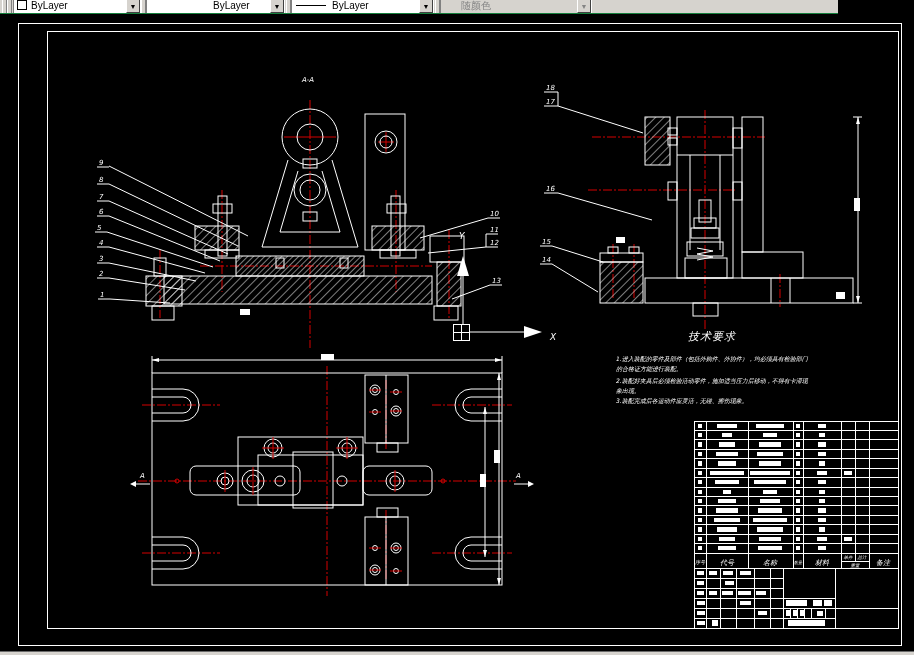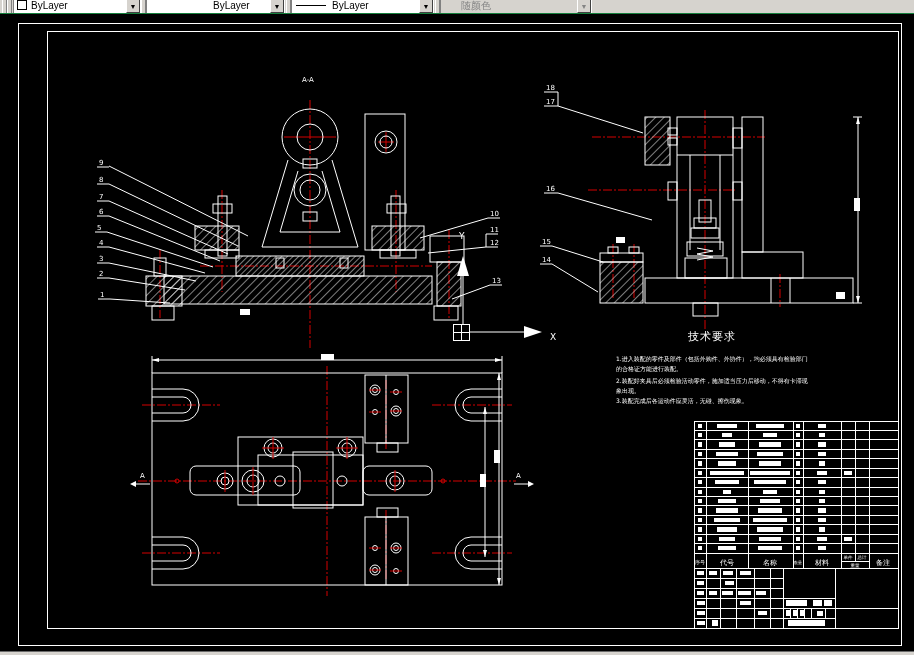--- a/index.html
+++ b/index.html
@@ -1,36 +1,36 @@
 <!DOCTYPE html>
 <html><head>
 <meta charset="utf-8">
 <style>
   html,body{margin:0;padding:0;background:#000;}
   .window{position:relative;width:914px;height:655px;background:#000;overflow:hidden;
           font-family:"Liberation Sans", sans-serif;}
   
-  .toolbar{position:absolute;left:0;top:0;width:914px;height:13px;background:#d6d3ce;
+  .toolbar{position:absolute;left:0;top:0;width:838px;height:13px;background:#d6d3ce;
            border-bottom:3px solid #15803d;overflow:hidden;}
   .grip{position:absolute;top:0;width:3px;height:13px;border-left:1px solid #fff;border-right:1px solid #808080;}
   .combo{position:absolute;top:-4px;height:16px;background:#fff;border:1px solid;
          border-color:#808080 #fff #fff #808080;display:flex;align-items:flex-end;}
   .combo .txt{font-size:10px;color:#000;line-height:15px;padding:0 2px;white-space:nowrap;
               font-family:"Liberation Sans", sans-serif;}
   .combo .arrowbtn{width:12px;height:14px;margin-left:auto;background:#d6d3ce;
          border:1px solid;border-color:#fff #404040 #404040 #fff;
          display:flex;align-items:flex-end;justify-content:center;}
   .combo .arrowbtn span{font-size:7px;line-height:11px;color:#000;}
   .combo.disabled{background:#d6d3ce;}
   .combo.disabled .txt{color:#848484;}
   .combo.disabled .arrowbtn span{color:#848484;}
   .swatch{width:8px;height:8px;border:1px solid #000;background:#fff;margin:0 2px 3px 3px;flex:0 0 auto;}
   .ltline{width:30px;height:1px;background:#000;margin:0 4px 7px 4px;flex:0 0 auto;}
   
-  .canvas{position:absolute;left:0;top:14px;width:914px;height:637px;background:#000;}
+  .canvas{position:absolute;left:0;top:14px;width:914px;height:637px;background:#000;font-style:italic;}
   .bottomstrip{position:absolute;left:0;top:651px;width:914px;height:4px;background:#d6d3ce;border-top:1px solid #6a6a6a;}
   svg{display:block;}
   .w{stroke:#fff;fill:none;stroke-width:1;}
   .wf{fill:#fff;stroke:none;}
   .cg{shape-rendering:crispEdges;}
   .r{stroke:#d40000;fill:none;stroke-width:1;}
   .cl{stroke:#d40000;fill:none;stroke-width:1;stroke-dasharray:9 2 2 2;}
   .ht{fill:url(#h);stroke:#fff;stroke-width:1;}
   .ht2{fill:url(#h2);stroke:#fff;stroke-width:1;}
   text.t{fill:#fff;font-family:"DejaVu Sans", sans-serif;}

